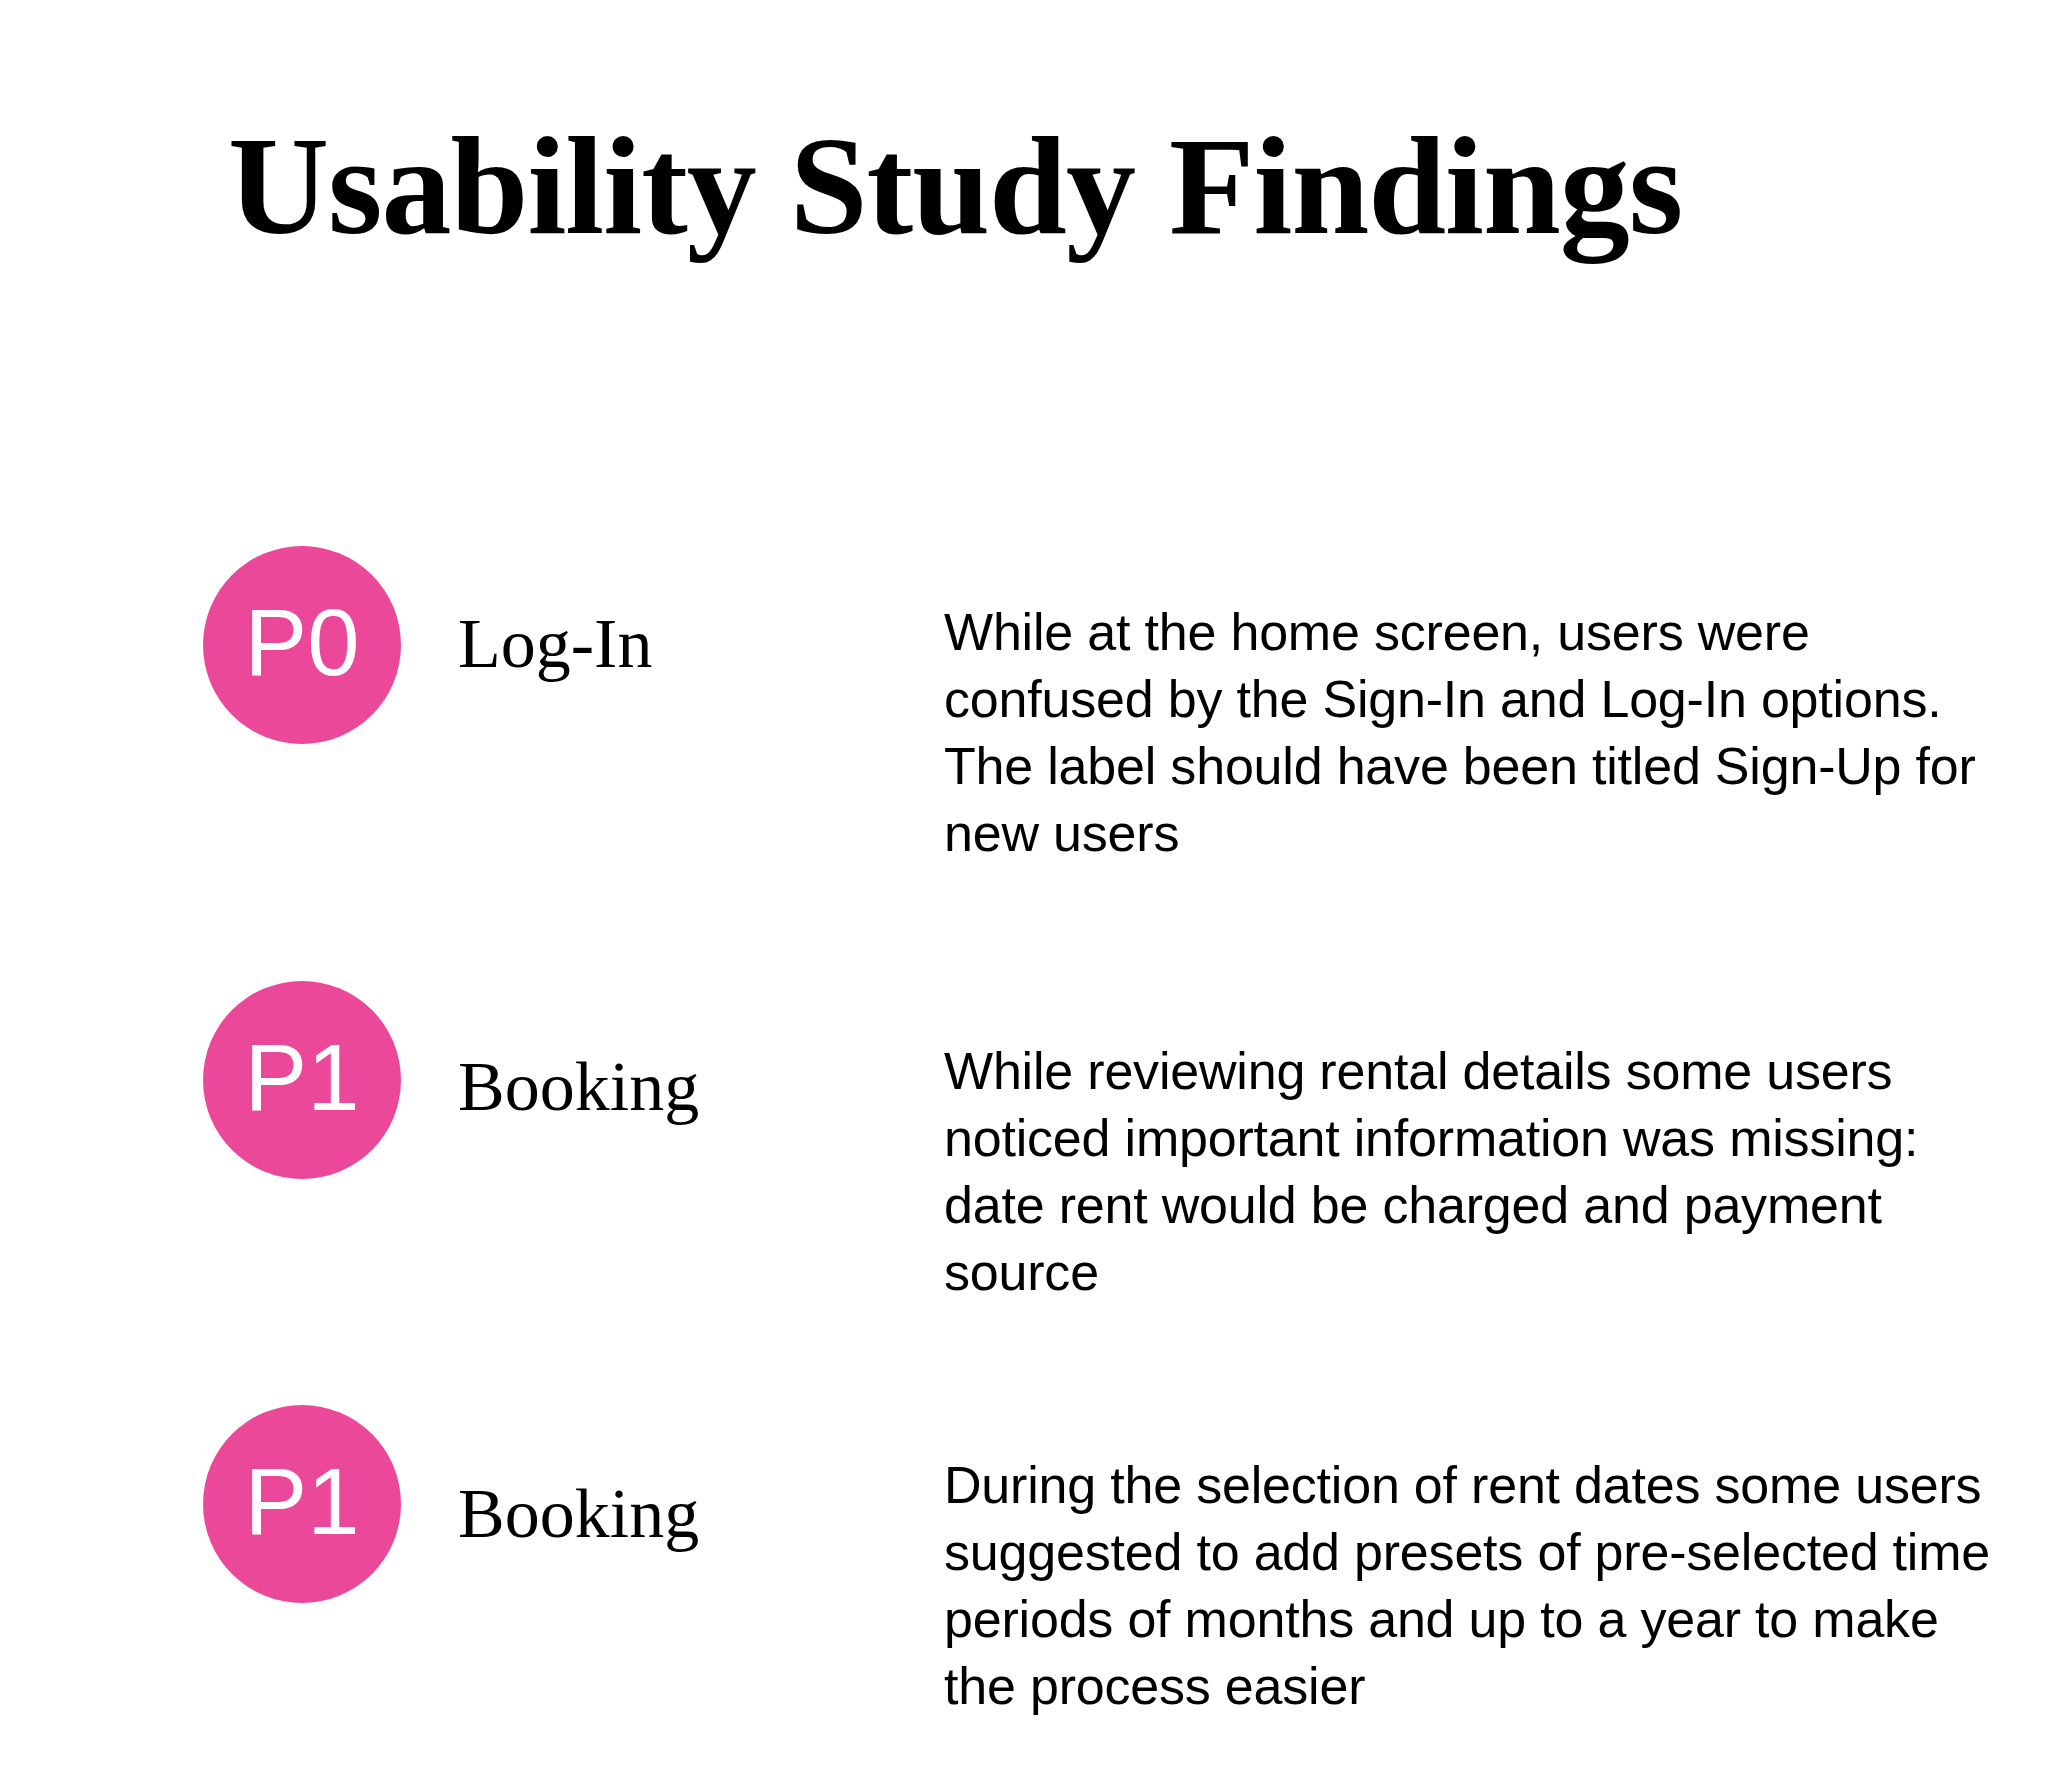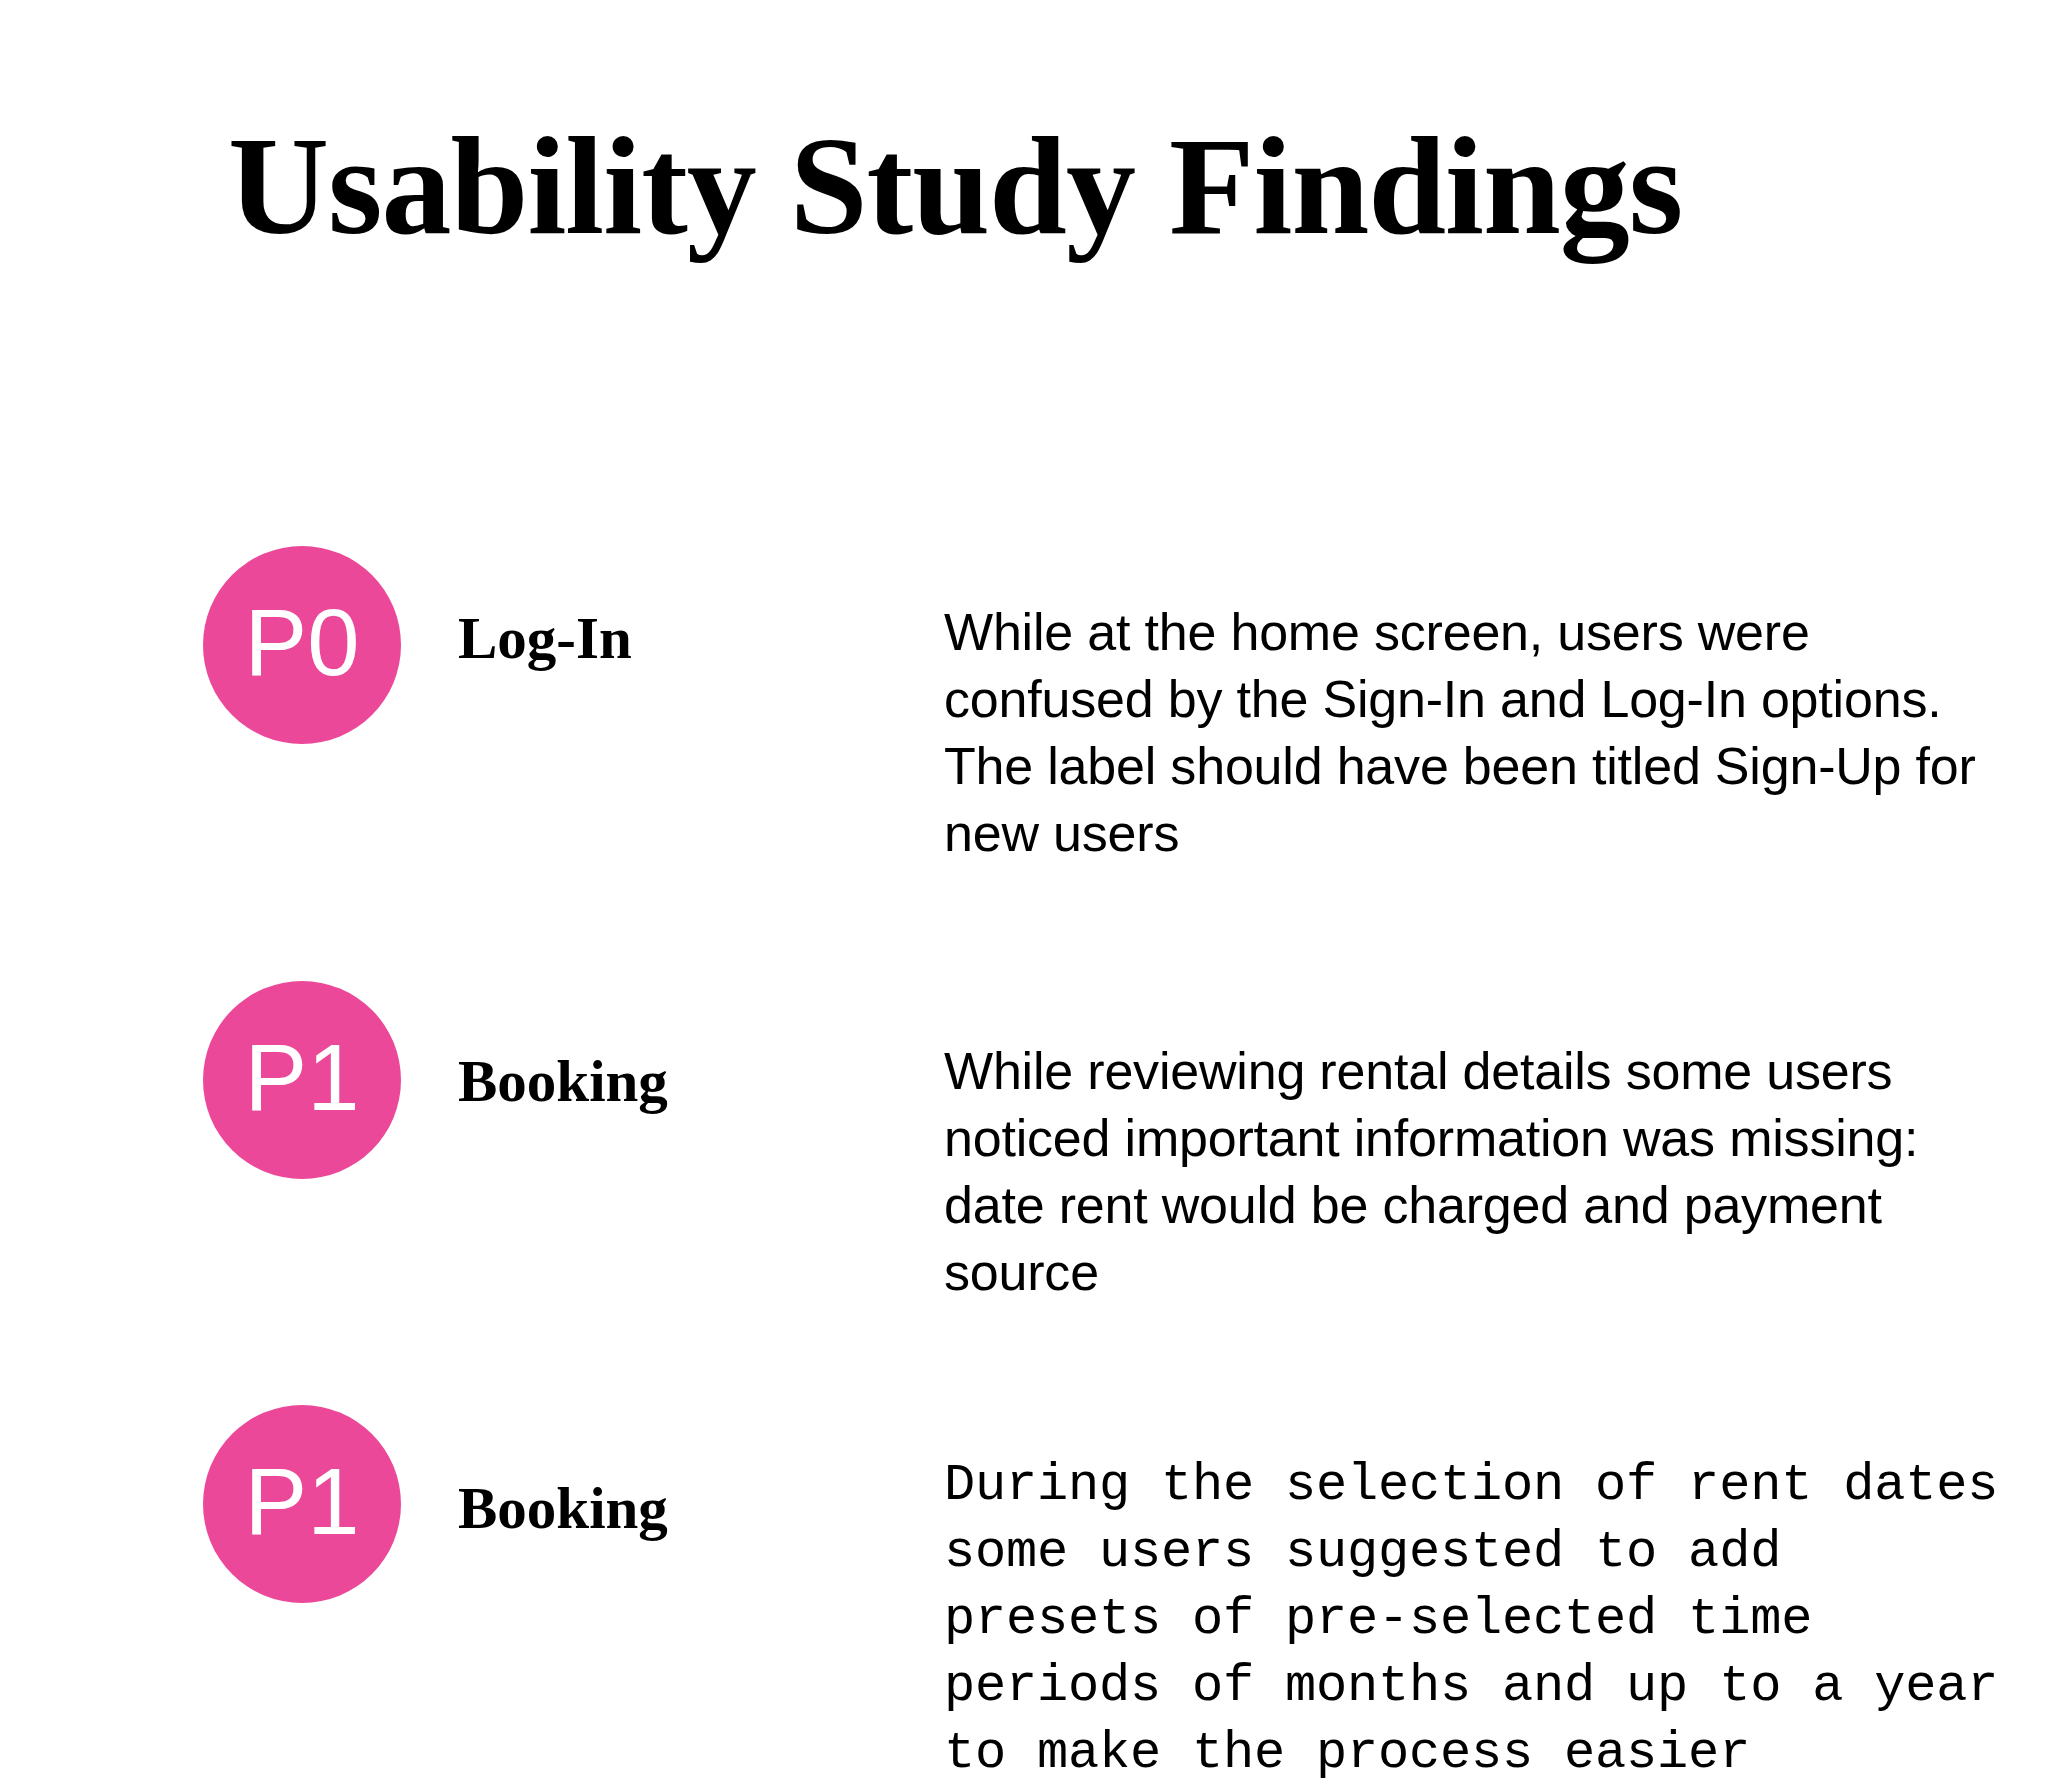--- a/index.html
+++ b/index.html
@@ -71,22 +71,22 @@
     color: #ffffff;
     letter-spacing: 0px;
     transform: translateY(-2px);
   }
 
   
   .category-label {
     position: absolute;
     left: 398px;
     font-family: "Liberation Serif", "DejaVu Serif", serif;
-    font-weight: 700;
-    font-size: 59px;
+    font-weight: 400;
+    font-size: 70px;
     line-height: 1;
     color: #000000;
     white-space: nowrap;
   }
   .finding-row[data-row="0"] .category-label { top: 63px; }
   .finding-row[data-row="1"] .category-label { top: 71px; }
   .finding-row[data-row="2"] .category-label { top: 74px; }
 
   
   .finding-description {
@@ -95,21 +95,21 @@
     width: 1072px;
     font-family: "Liberation Sans", sans-serif;
     font-weight: 400;
     font-size: 52px;
     line-height: 67px;
     color: #000000;
     letter-spacing: -0.2px;
   }
   .finding-row[data-row="0"] .finding-description { top: 53px; }
   .finding-row[data-row="1"] .finding-description { top: 57px; }
-  .finding-row[data-row="2"] .finding-description { top: 47px; font-family: Liberation Mono, monospace; }
+  .finding-row[data-row="2"] .finding-description { top: 47px; }
 </style>
 </head>
 <body>
 
 <h1 class="page-title">Usability Study Findings</h1>
 
 <div class="findings-list">
 
   <div class="finding-row" data-row="0">
     <div class="priority-badge">

